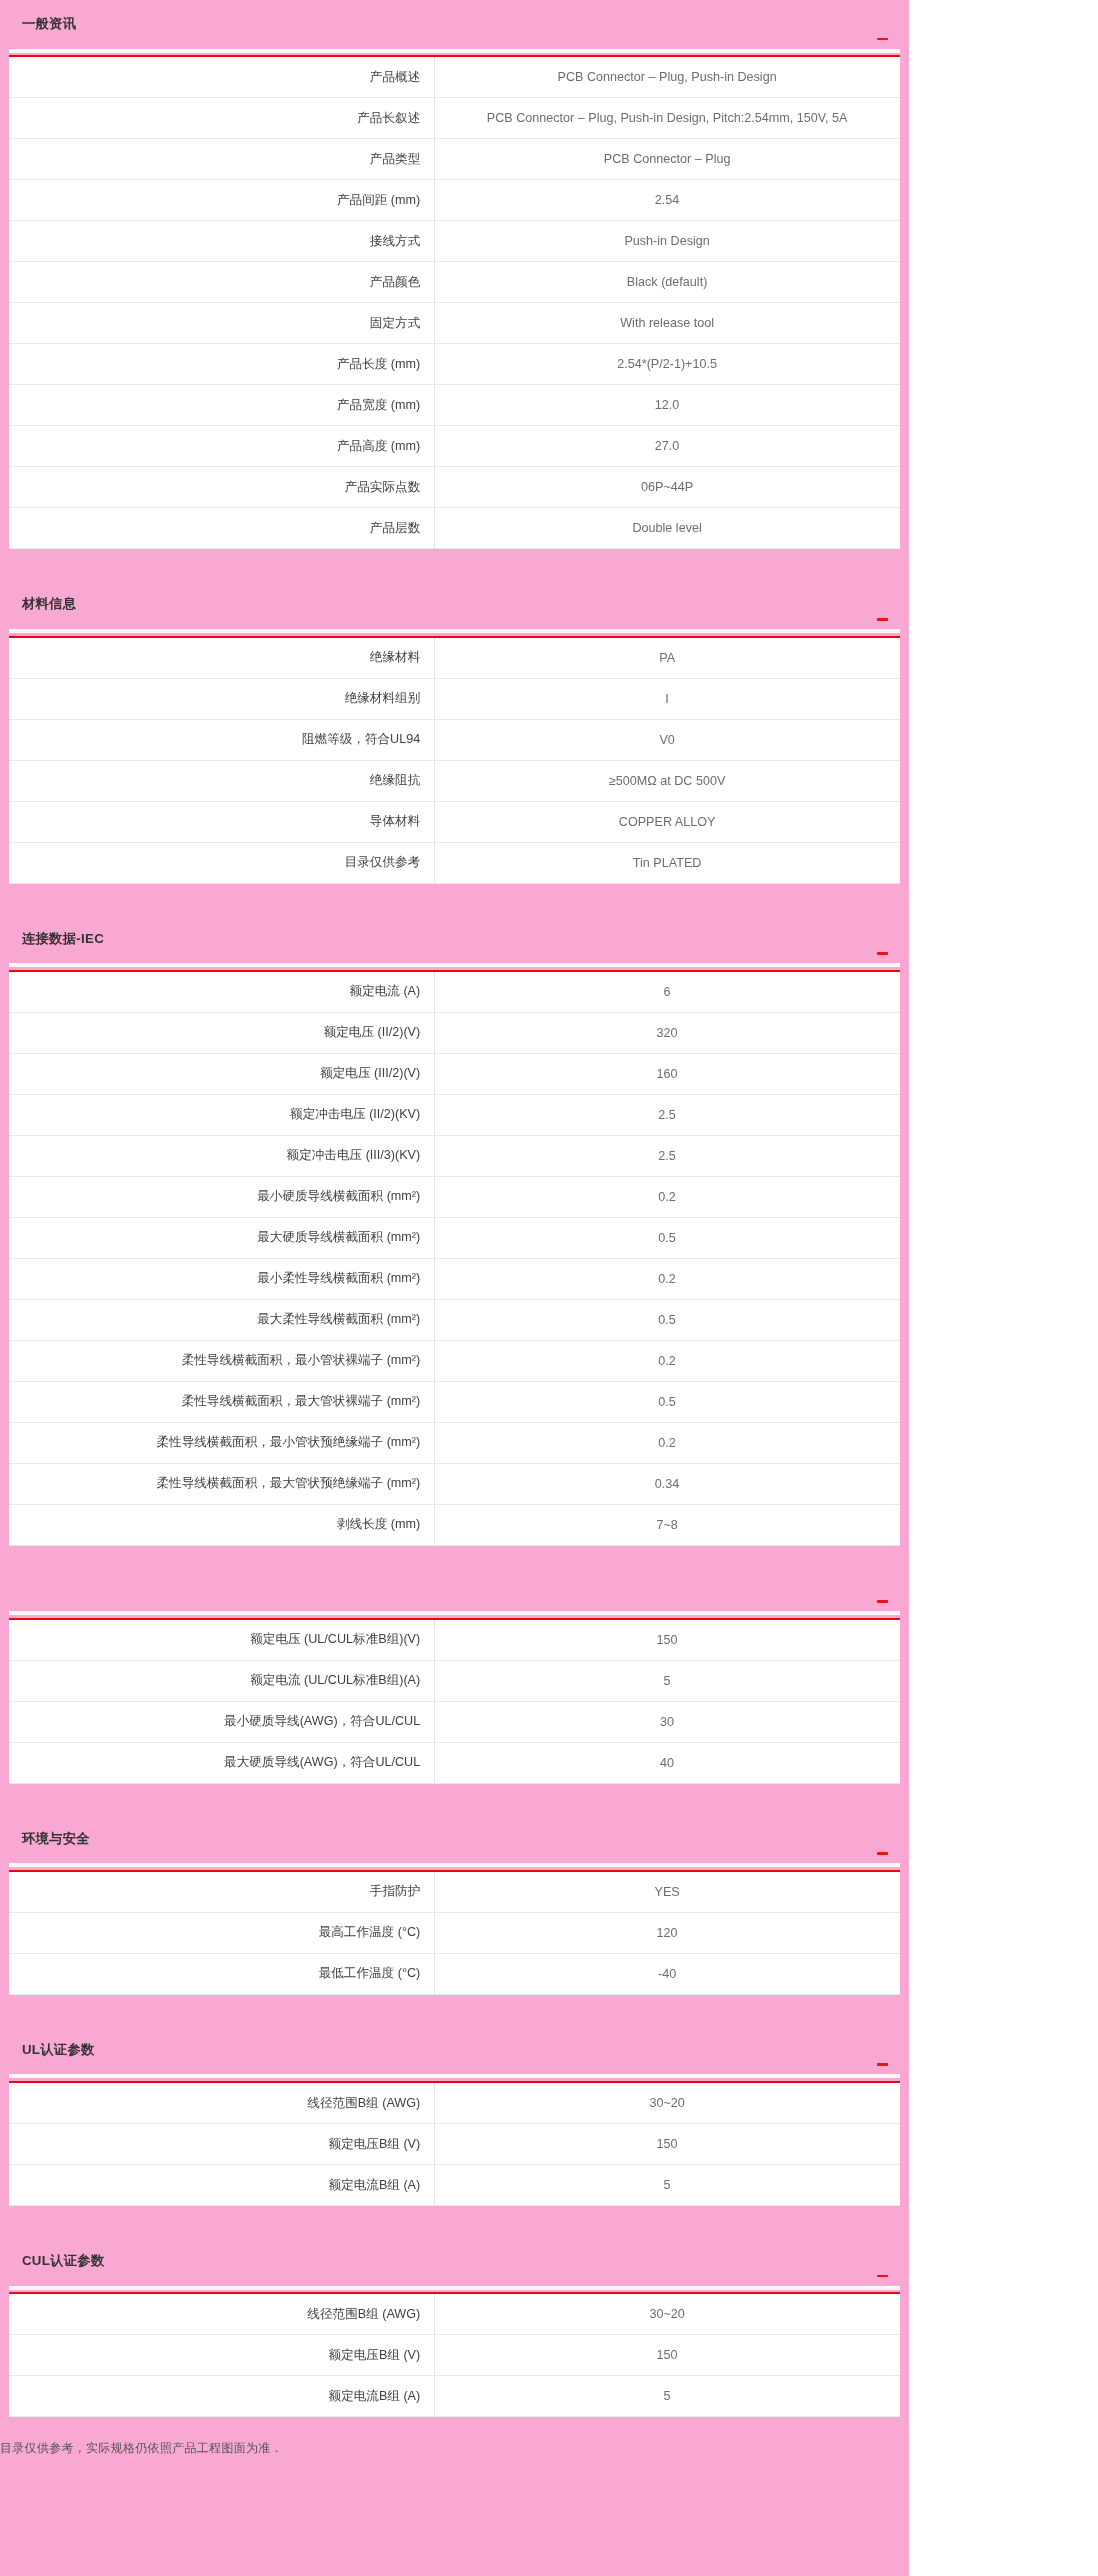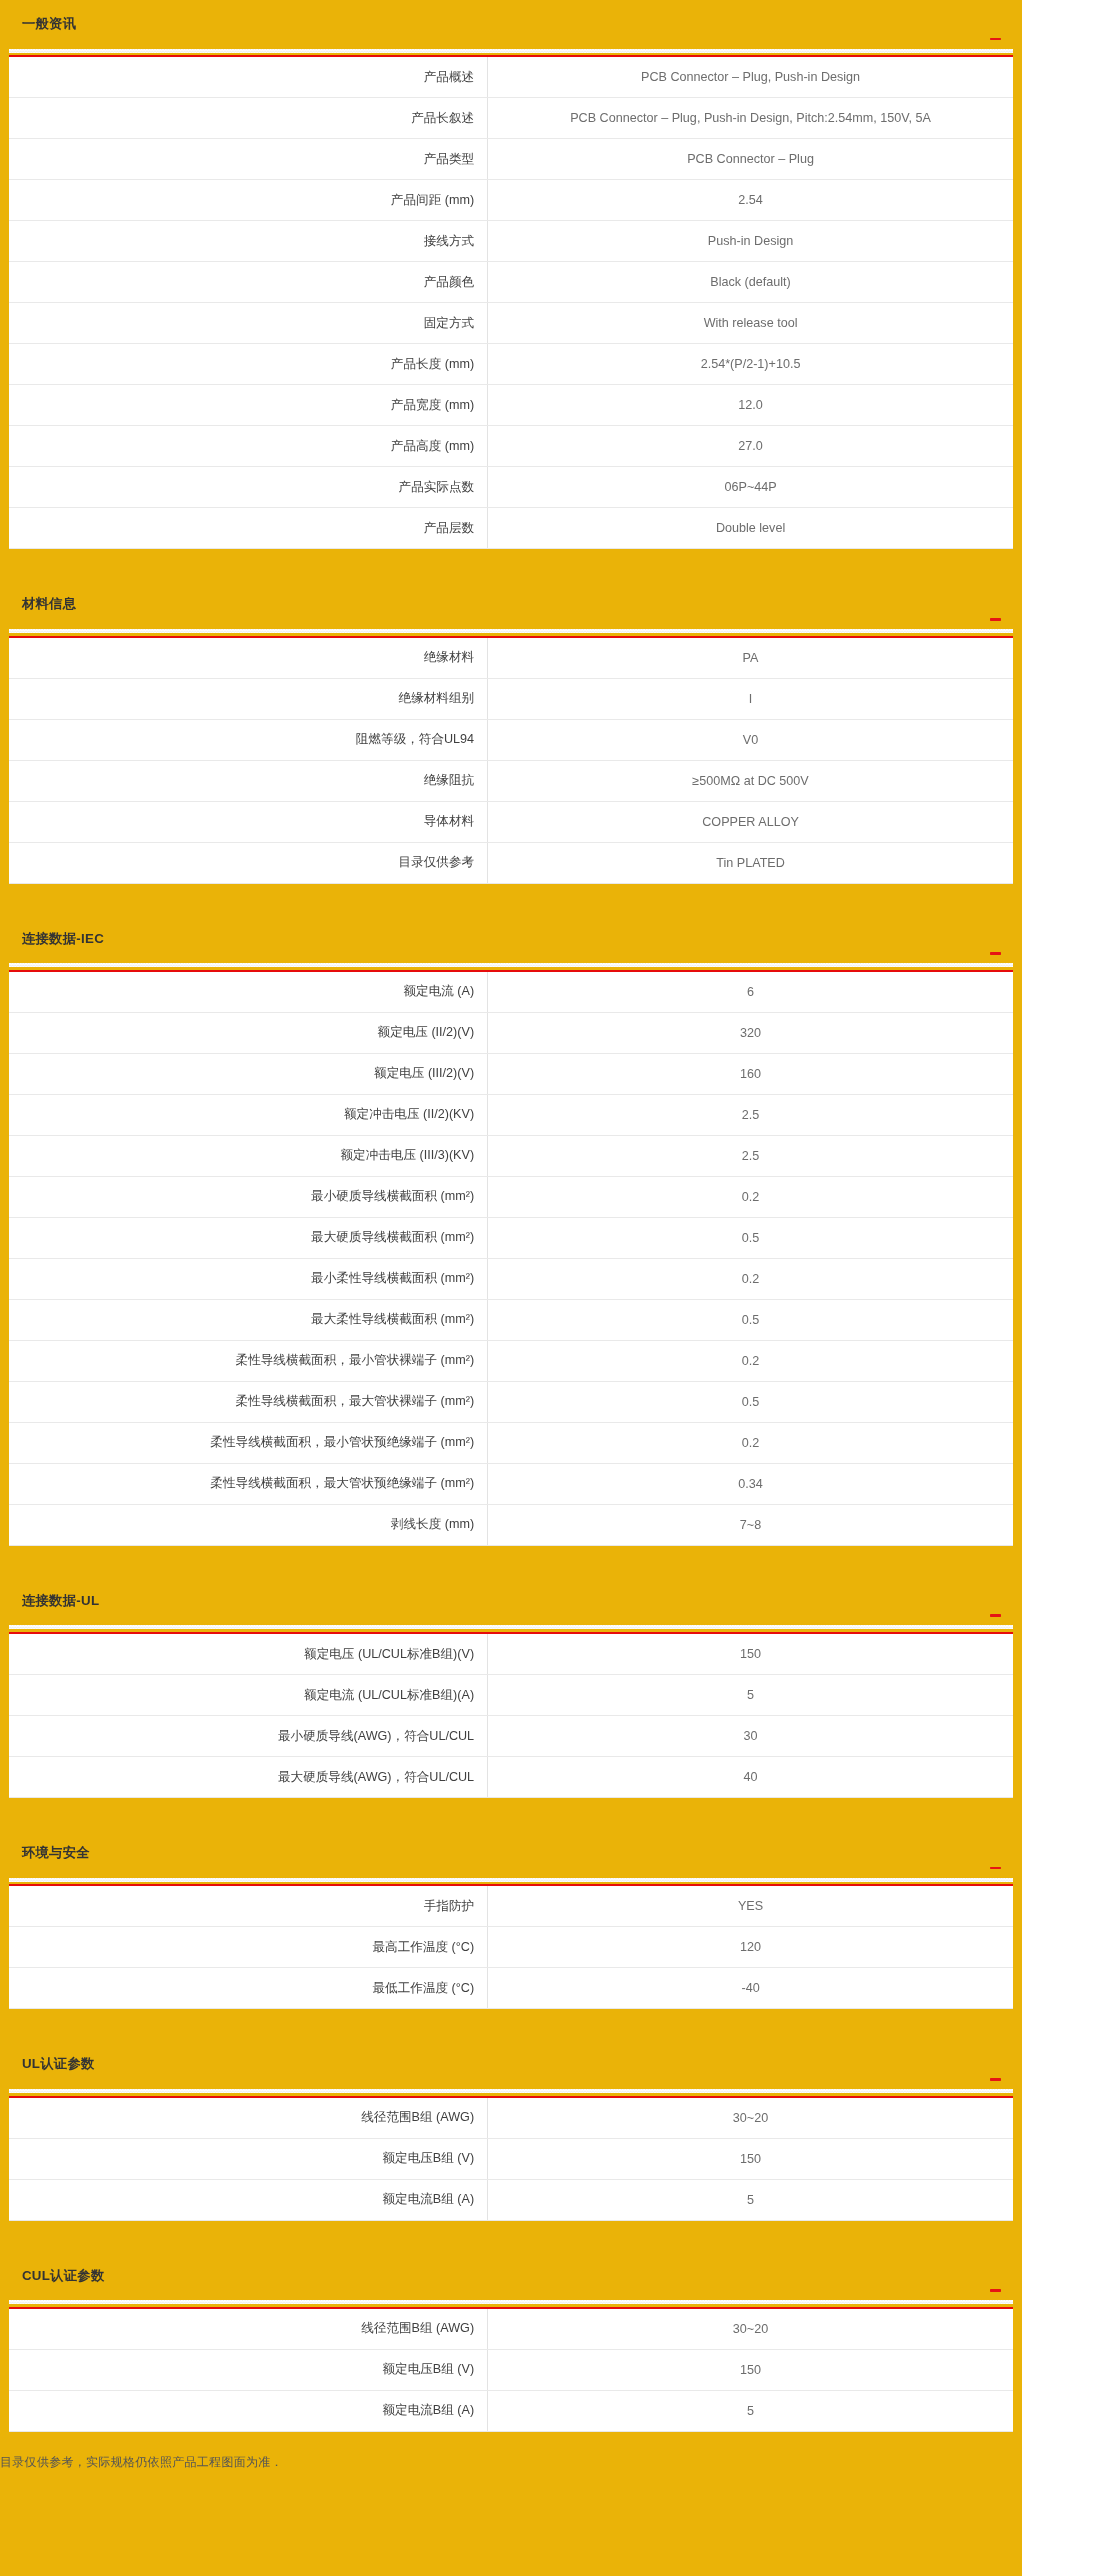--- a/index.html
+++ b/index.html
@@ -1,23 +1,23 @@
 <!DOCTYPE html>
 <html lang="zh" style="font-size:10.6px"><head>
 <meta charset="utf-8">
 <style>
   html, body { margin: 0; padding: 0; background: #ffffff; }
   body {
     font-family: "Liberation Sans", "DejaVu Sans", sans-serif;
     -webkit-font-smoothing: antialiased;
   }
   .page {
-    width: 1022px;
+    width: 909px;
     min-height: 2576px;
-    background: #eab308;
+    background: #f9a8d4;
     box-sizing: border-box;
     padding-bottom: 20px;
   }
   .section {
     margin: 0 9.3px;
     padding-top: 48px;
   }
   .section.first { padding-top: 17px; }
 
   .sec-head { position: relative; }
@@ -282,21 +282,20 @@
   <tr class="spec-row">
     <td class="label">剥线长度 (mm)</td>
     <td class="value">7~8</td>
   </tr>
 </tbody>
     </table>
   </section>
 
   <section class="section">
     <div class="sec-head">
-      <h2 class="sec-title">连接数据-UL</h2>
       <span class="toggle" title=""></span>
       <div class="dots"></div>
       <div class="redline"></div>
     </div>
     <table class="spec-table">
       <tbody>
   <tr class="spec-row">
     <td class="label">额定电压 (UL/CUL标准B组)(V)</td>
     <td class="value">150</td>
   </tr>

